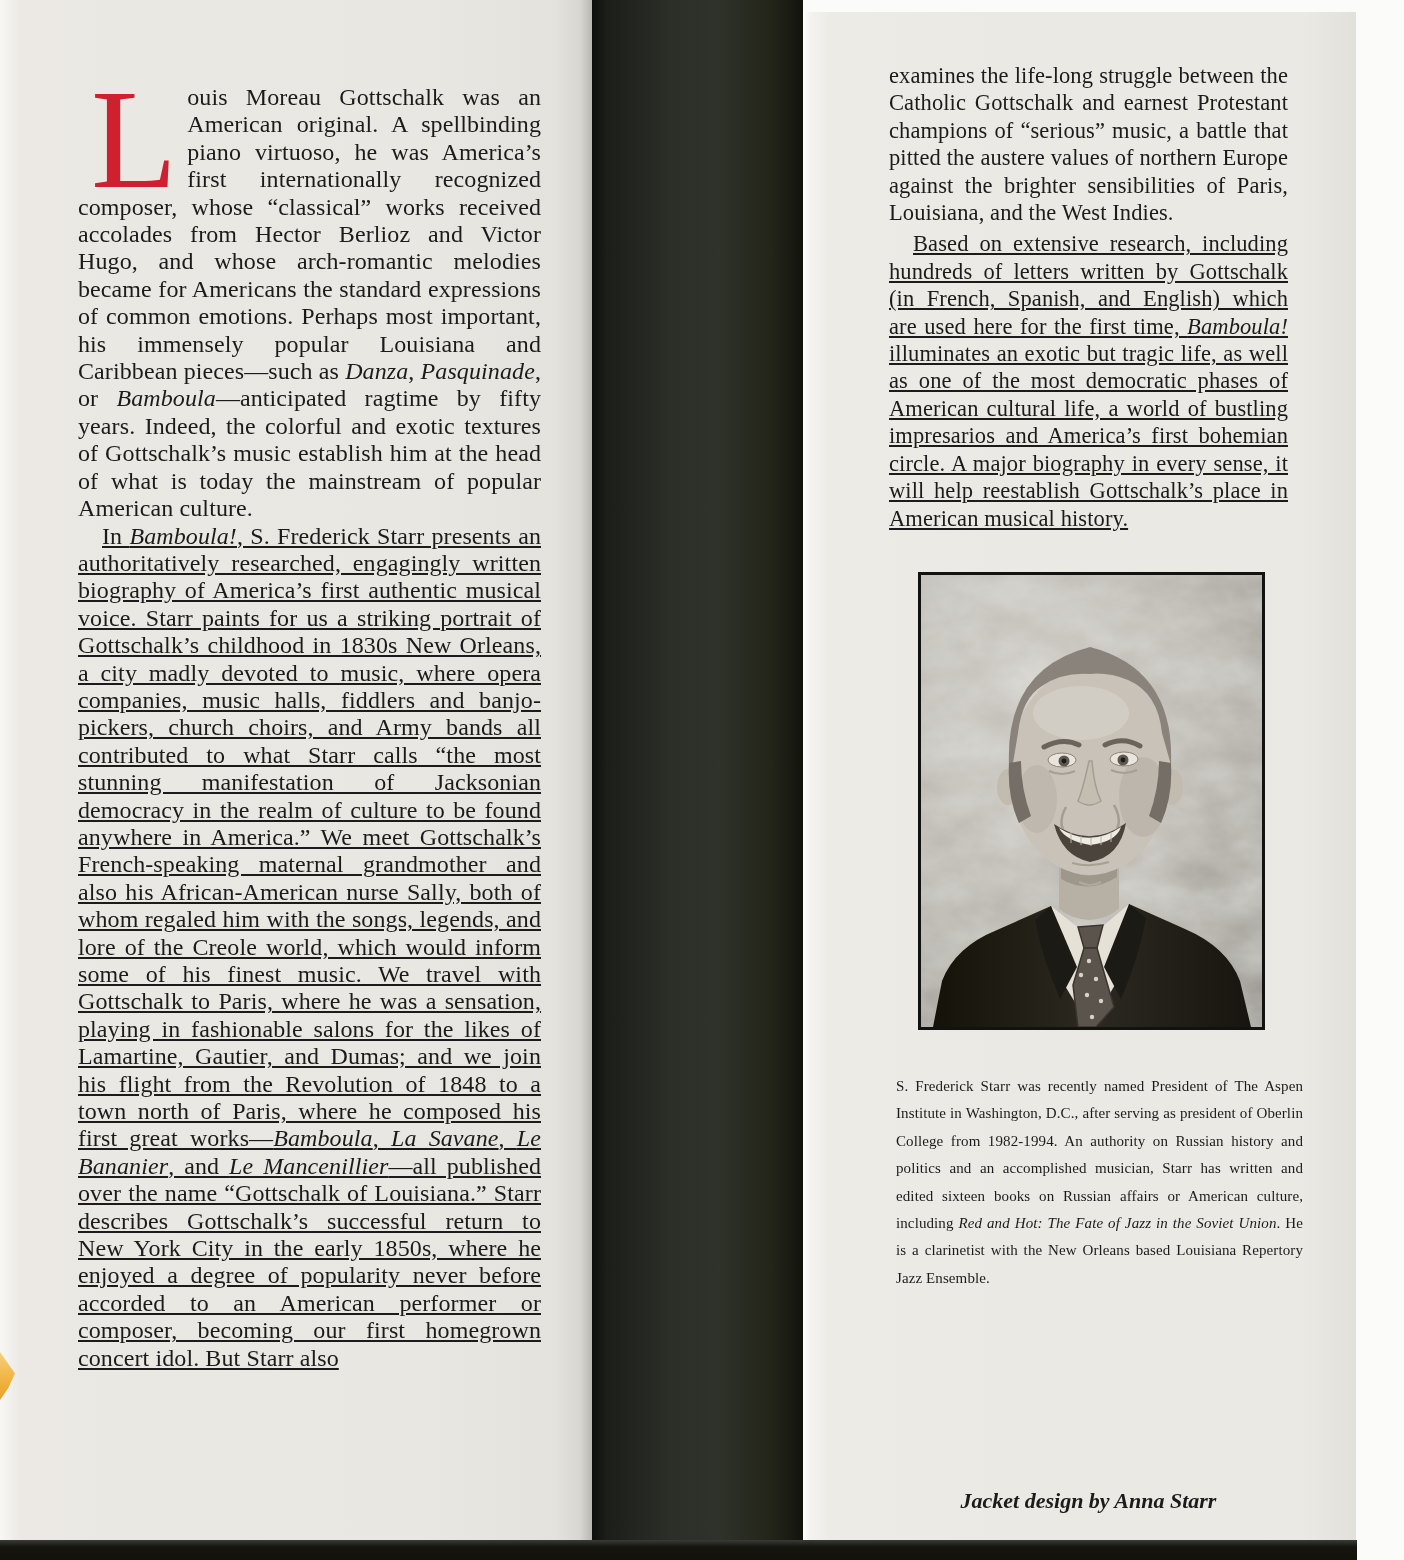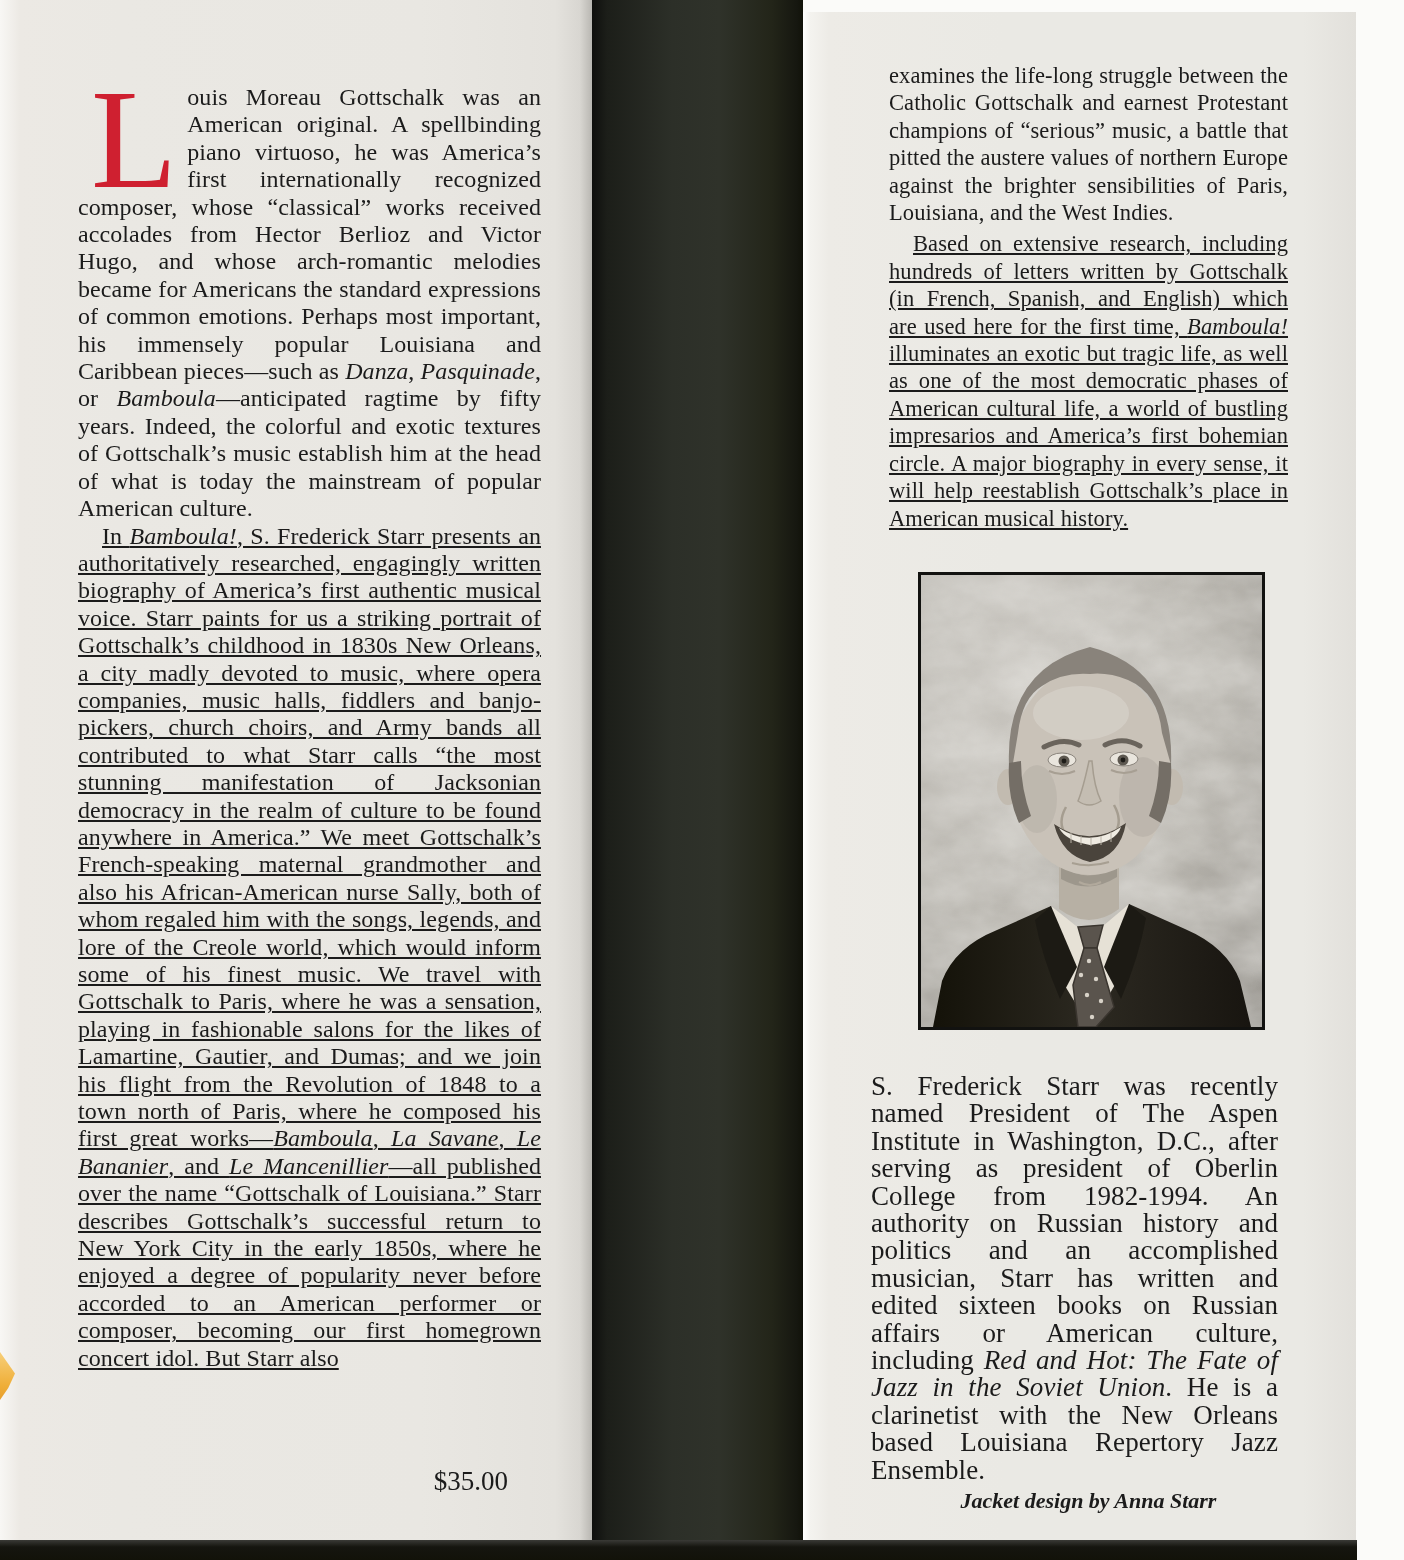--- a/index.html
+++ b/index.html
@@ -60,22 +60,22 @@
   .rt-text p { margin:4px; }
   .photo-frame {
     position:absolute; left:115px; top:560px; width:341px; height:452px;
     border:3px solid #121210; background:#b0ada6;
   }
   .about-heading {
     position:absolute; left:82px; top:1030px; width:407px;
     text-align:center; font-size:24px;
   }
   .about-text {
-    position:absolute; left:68px; top:1061px; width:407px;
-    font-size:27px; line-height:27.4px; text-align:justify;
+    position:absolute; left:93px; top:1061px; width:407px;
+    font-size:15px; line-height:27.4px; text-align:justify;
     letter-spacing:0.1px;
   }
   .about-text p { margin:0; }
   .credit {
     position:absolute; left:82px; top:1476px; width:407px;
     text-align:center; font-size:22px; font-style:italic; font-weight:bold;
   }
 
   
   .bottom-edge {
@@ -88,21 +88,20 @@
 
 <div class="canvas">
 
   <div class="left-flap">
     <div class="flap-text">
       <p>
         <span class="dropcap">L</span><span><span>ouis Moreau Gottschalk was an American original. A spellbinding piano virtuoso, he was America’s first internationally recognized composer, whose “classical” works received accolades from Hector Berlioz and Victor Hugo, and whose arch-romantic melodies became for Americans the standard expressions of common emotions. Perhaps most important, his immensely popular Louisiana and Caribbean pieces—such as </span><span style="font-style: italic;">Danza</span><span>, </span><span style="font-style: italic;">Pasquinade</span><span>, or </span><span style="font-style: italic;">Bamboula</span><span>—anticipated ragtime by fifty years. Indeed, the colorful and exotic textures of Gottschalk’s music establish him at the head of what is today the mainstream of popular American culture.</span></span>
       </p>
       <p class="indent"><span>In </span><span style="font-style: italic;">Bamboula!</span><span>, S. Frederick Starr presents an authoritatively researched, engagingly written biography of America’s first authentic musical voice. Starr paints for us a striking portrait of Gottschalk’s childhood in 1830s New Orleans, a city madly devoted to music, where opera companies, music halls, fiddlers and banjo-pickers, church choirs, and Army bands all contributed to what Starr calls “the most stunning manifestation of Jacksonian democracy in the realm of culture to be found anywhere in America.” We meet Gottschalk’s French-speaking maternal grandmother and also his African-American nurse Sally, both of whom regaled him with the songs, legends, and lore of the Creole world, which would inform some of his finest music. We travel with Gottschalk to Paris, where he was a sensation, playing in fashionable salons for the likes of Lamartine, Gautier, and Dumas; and we join his flight from the Revolution of 1848 to a town north of Paris, where he composed his first great works—</span><span style="font-style: italic;">Bamboula</span><span>, </span><span style="font-style: italic;">La Savane</span><span>, </span><span style="font-style: italic;">Le Bananier</span><span>, and </span><span style="font-style: italic;">Le Mancenillier</span><span>—all published over the name “Gottschalk of Louisiana.” Starr describes Gottschalk’s successful return to New York City in the early 1850s, where he enjoyed a degree of popularity never before accorded to an American performer or composer, becoming our first homegrown concert idol. But Starr also</span></p>
     </div>
-    <div class="price">$35.00</div>
     <div class="cover-art-sliver"></div>
   </div>
 
   <div class="spine-band"></div>
 
   <div class="right-flap">
     <div class="rt-text">
       <p><span>examines the life-long struggle between the Catholic Gottschalk and earnest Protestant champions of “serious” music, a battle that pitted the austere values of northern Europe against the brighter sensibilities of Paris, Louisiana, and the West Indies.</span></p>
       <p class="indent"><span>Based on extensive research, including hundreds of letters written by Gottschalk (in French, Spanish, and English) which are used here for the first time, </span><span style="font-style: italic;">Bamboula!</span><span> illuminates an exotic but tragic life, as well as one of the most democratic phases of American cultural life, a world of bustling impresarios and America’s first bohemian circle. A major biography in every sense, it will help reestablish Gottschalk’s place in American musical history.</span></p>
     </div>

